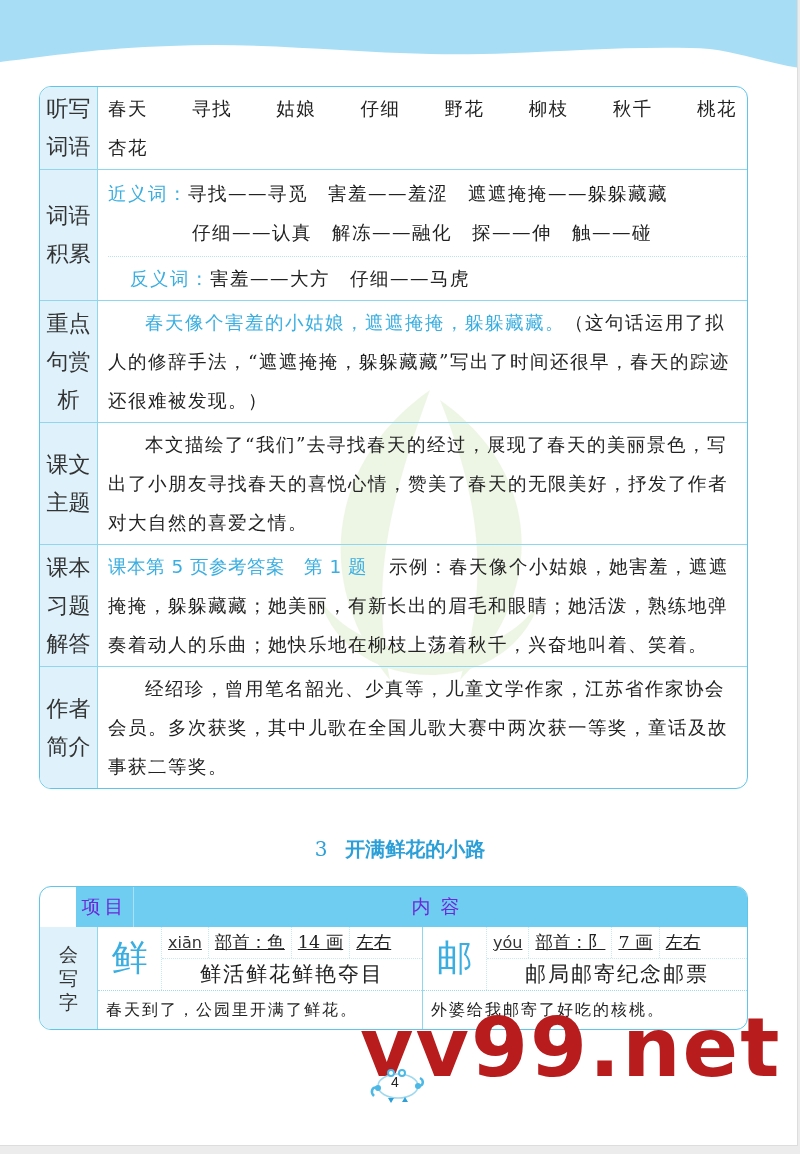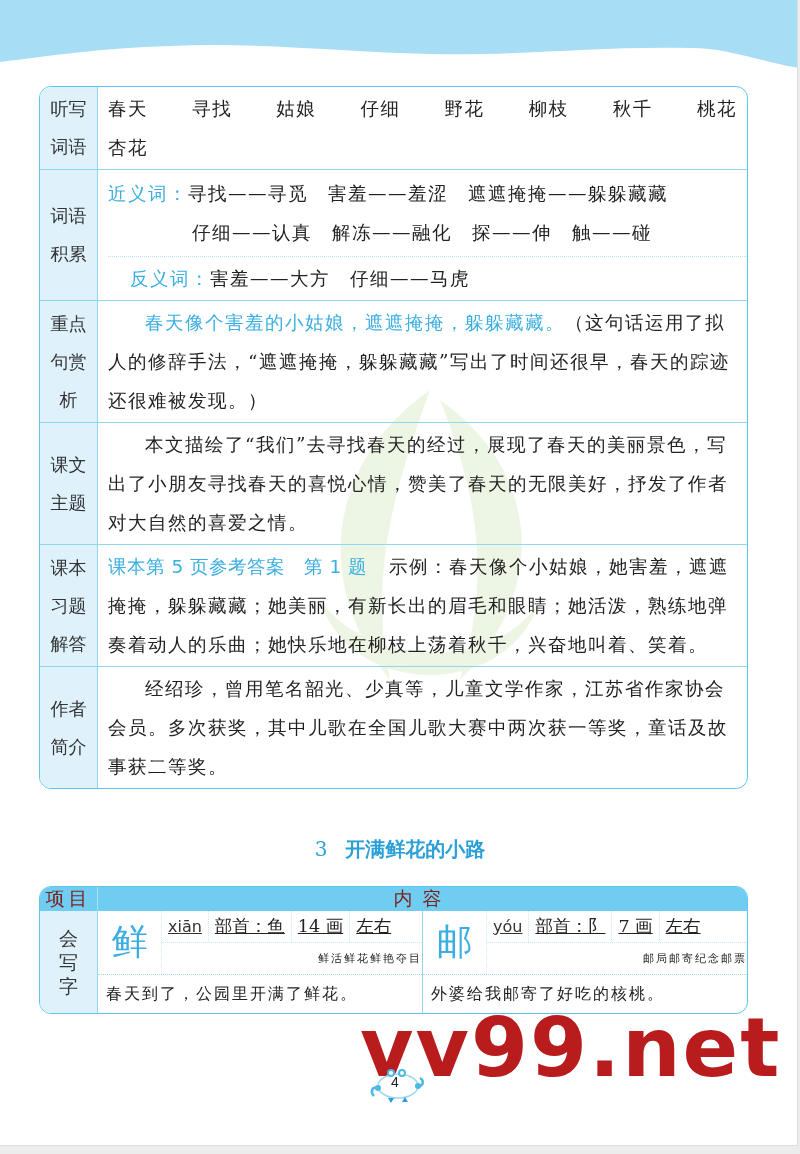--- a/index.html
+++ b/index.html
@@ -6,48 +6,48 @@
   html, body { width: 800px; height: 1154px; background: #ececec; overflow: hidden; }
   body { position: relative; font-family: "DejaVu Serif", "Liberation Serif", serif; color: #222; }
   .page { position: absolute; left: 0; top: 0; width: 798px; height: 1146px; background: #fff; overflow: hidden; border-right: 1px solid #ddd; border-bottom: 1px solid #ddd; }
   .wave { position: absolute; left: 0; top: 0; width: 800px; height: 80px; }
   .watermark-logo { position: absolute; left: 290px; top: 380px; width: 280px; height: 360px; opacity: 0.13; }
   .watermark-text { position: absolute; left: 360px; top: 1000px; font-family: "DejaVu Sans", sans-serif; font-weight: bold; font-size: 82px; color: #b91c1c; letter-spacing: 2px; }
 
   .tbl { position: absolute; left: 39px; width: 709px; border: 1.5px solid #5fc6ea; border-radius: 12px; overflow: hidden; background: transparent; }
   .row { display: flex; border-bottom: 1.5px solid #8fd6ef; }
   .row:last-child { border-bottom: none; }
-  .lab { width: 58px; flex: none; background: #dff2fb; display: flex; align-items: center; justify-content: center; text-align: center; font-family: "DejaVu Sans", sans-serif; font-size: 18px; line-height: 38px; color: #333; border-right: 1.5px solid #8fd6ef; }
+  .lab { width: 58px; flex: none; background: #dff2fb; display: flex; align-items: center; justify-content: center; text-align: center; font-family: "DejaVu Sans", sans-serif; font-size: 22px; line-height: 38px; color: #333; border-right: 1.5px solid #8fd6ef; }
   .cnt { flex: 1; padding: 2px 8px 2px 10px; font-size: 18.5px; line-height: 39px; letter-spacing: 1.5px; }
   .blue { color: #3aaee0; }
   .indent { text-indent: 2em; }
   .words { display: flex; justify-content: space-between; gap: 29px; }
   .sub { border-bottom: 1.5px dotted #b9e3f3; }
   .sub:last-child { border-bottom: none; margin-left: 22px; }
   .syn-line2 { padding-left: 84px; }
 
   .section-title { position: absolute; left: 0; top: 836px; width: 800px; text-align: center; font-family: "DejaVu Sans", sans-serif; font-weight: bold; font-size: 20px; color: #2b9fd8; }
   .section-title .num { font-family: "DejaVu Serif", serif; font-weight: normal; margin-right: 18px; }
 
   .tbl2 { position: absolute; left: 39px; top: 886px; width: 709px; border: 1.5px solid #5fc6ea; border-radius: 12px; overflow: hidden; }
-  .hdr { display: flex; background: #6fcdf1; height: 24px; color: #7f1d1d; font-family: "DejaVu Sans", sans-serif; font-size: 19px; }
+  .hdr { display: flex; background: #6fcdf1; height: 40px; color: #6d28d9; font-family: "DejaVu Sans", sans-serif; font-size: 19px; margin-left: 36px; }
   .hdr .h1 { width: 58px; display: flex; align-items: center; justify-content: center; border-right: 1.5px solid #a9e2f6; letter-spacing: 4px; }
   .hdr .h2 { flex: 1; display: flex; align-items: center; justify-content: center; letter-spacing: 10px; }
   .body2 { display: flex; }
   .lab2 { width: 58px; flex: none; background: #dff2fb; border-right: 1.5px solid #8fd6ef; display: flex; flex-direction: column; align-items: center; justify-content: center; font-family: "DejaVu Sans", sans-serif; font-size: 19px; line-height: 24px; color: #333; }
   .char-card { flex: 1; display: flex; flex-direction: column; }
   .char-card + .char-card { border-left: 1.5px solid #8fd6ef; }
   .char-top { display: flex; height: 64px; border-bottom: 1.5px dotted #9fd9ef; }
   .big-char { width: 64px; flex: none; display: flex; align-items: center; justify-content: center; font-size: 36px; color: #3aaee0; border-right: 1.5px dotted #c7e9f5; }
   .char-info { flex: 1; display: flex; flex-direction: column; }
   .info-row { display: flex; height: 32px; align-items: center; border-bottom: 1.5px dotted #c7e9f5; font-size: 17.5px; }
   .info-row span { padding: 0 6px; border-right: 1.5px dotted #c7e9f5; height: 100%; display: flex; align-items: center; text-decoration: underline; }
   .info-row span:last-child { border-right: none; }
   .pinyin { font-family: "DejaVu Sans", sans-serif; font-size: 16px; color: #333; }
-  .words-row { display: flex; height: 32px; align-items: center; justify-content: flex-end; font-size: 11px; letter-spacing: 2px; }
+  .words-row { display: flex; height: 32px; align-items: center; justify-content: center; font-size: 21px; letter-spacing: 2px; }
   .sentence { height: 38px; display: flex; align-items: center; padding-left: 8px; font-size: 16px; letter-spacing: 2px; }
 
   .page-num { position: absolute; left: 364px; top: 1068px; width: 68px; height: 40px; }
   .page-num .n { position: absolute; left: 27px; top: 6px; font-family: "Liberation Sans", sans-serif; font-size: 14px; color: #222; }
 </style>
 </head>
 <body>
 
 <div class="page">
 

